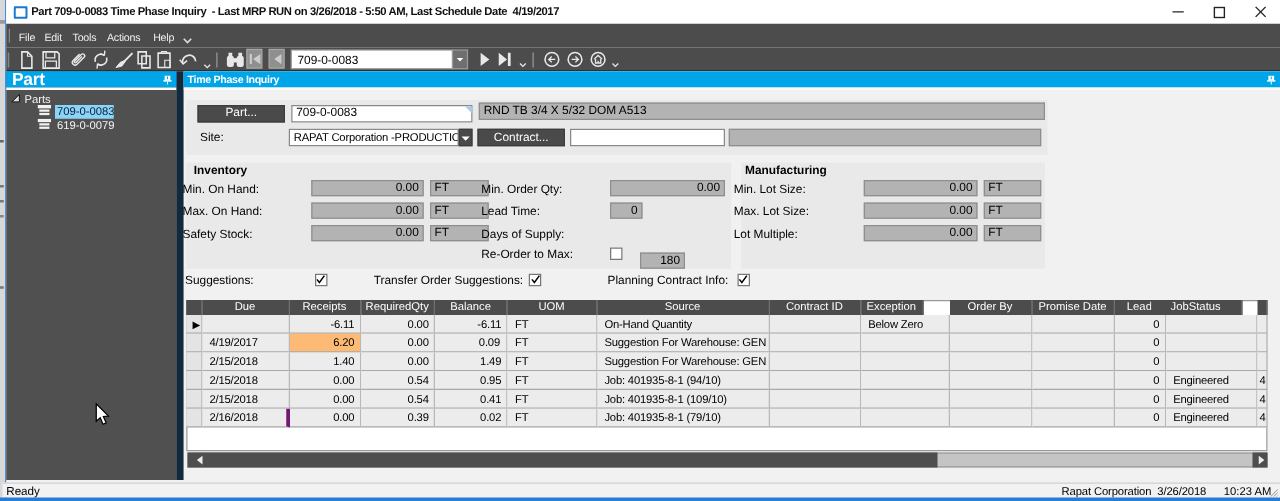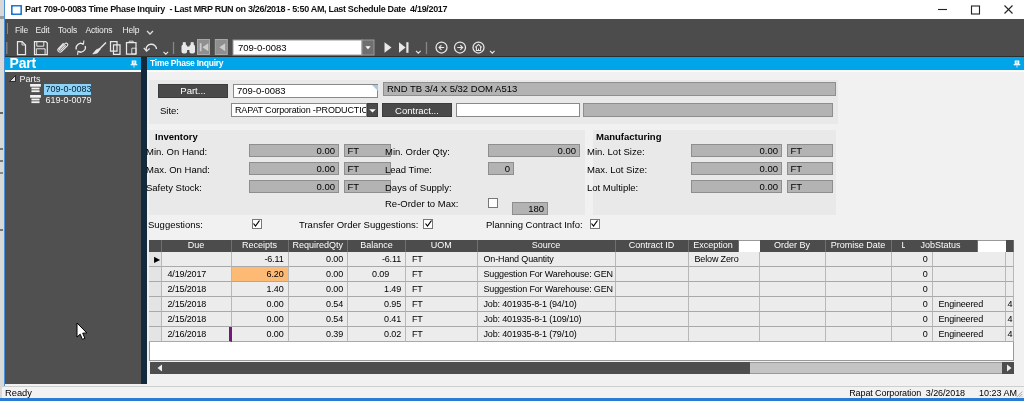--- a/index.html
+++ b/index.html
@@ -286,41 +286,41 @@
       <div class="abs gh" style="left:83px;top:0;width:57px;height:11.5px;border-right:1px solid #6f6f6f;">Receipts</div>
       <div class="abs gh" style="left:140px;top:0;width:59.5px;height:11.5px;border-right:1px solid #6f6f6f;">RequiredQty</div>
       <div class="abs gh" style="left:199.5px;top:0;width:58px;height:11.5px;border-right:1px solid #6f6f6f;">Balance</div>
       <div class="abs gh" style="left:257.5px;top:0;width:71.5px;height:11.5px;border-right:1px solid #6f6f6f;">UOM</div>
       <div class="abs gh" style="left:329px;top:0;width:138px;height:11.5px;border-right:1px solid #6f6f6f;">Source</div>
       <div class="abs gh" style="left:467px;top:0;width:73px;height:11.5px;border-right:1px solid #6f6f6f;">Contract ID</div>
       <div class="abs gh" style="left:540px;top:0;width:50px;height:11.5px;border-right:1px solid #6f6f6f;">Exception</div>
       <div class="abs gh" style="left:611px;top:0;width:66px;height:11.5px;border-right:1px solid #6f6f6f;">Order By</div>
       <div class="abs gh" style="left:677px;top:0;width:66px;height:11.5px;border-right:1px solid #6f6f6f;">Promise Date</div>
       <div class="abs gh" style="left:743px;top:0;width:41px;height:11.5px;border-right:1px solid #6f6f6f;">Lead</div>
-      <div class="abs gh" style="left:756px;top:0;width:73px;height:11.5px;border-right:1px solid #6f6f6f;">JobStatus</div>
+      <div class="abs gh" style="left:772px;top:0;width:73px;height:11.5px;border-right:1px solid #6f6f6f;">JobStatus</div>
       <div class="abs gh" style="left:857px;top:0;width:8px;height:11.5px;border-right:1px solid #6f6f6f;"></div>
       <div class="abs gc" style="left:0px;top:11.5px;width:13px;height:15.1px;background:#e4e4e4;border-right:1px solid #b8b8b8;border-bottom:1px solid #a9a9a9;text-align:center;padding-left:5px;font-size:8px;">▶</div>
       <div class="abs gc" style="left:13px;top:11.5px;width:70px;height:15.1px;background:#ececec;border-right:1px solid #b8b8b8;border-bottom:1px solid #a9a9a9;padding-left:6px;text-align:left;"></div>
       <div class="abs gc" style="left:83px;top:11.5px;width:57px;height:15.1px;background:#ececec;border-right:1px solid #b8b8b8;border-bottom:1px solid #a9a9a9;padding-right:4px;text-align:right;">-6.11</div>
       <div class="abs gc" style="left:140px;top:11.5px;width:59.5px;height:15.1px;background:#ececec;border-right:1px solid #b8b8b8;border-bottom:1px solid #a9a9a9;padding-right:4px;text-align:right;">0.00</div>
       <div class="abs gc" style="left:199.5px;top:11.5px;width:58px;height:15.1px;background:#ececec;border-right:1px solid #b8b8b8;border-bottom:1px solid #a9a9a9;padding-right:4px;text-align:right;">-6.11</div>
       <div class="abs gc" style="left:257.5px;top:11.5px;width:71.5px;height:15.1px;background:#ececec;border-right:1px solid #b8b8b8;border-bottom:1px solid #a9a9a9;padding-left:6px;text-align:left;">FT</div>
       <div class="abs gc" style="left:329px;top:11.5px;width:138px;height:15.1px;background:#ececec;border-right:1px solid #b8b8b8;border-bottom:1px solid #a9a9a9;padding-left:6px;text-align:left;">On-Hand Quantity</div>
       <div class="abs gc" style="left:467px;top:11.5px;width:73px;height:15.1px;background:#ececec;border-right:1px solid #b8b8b8;border-bottom:1px solid #a9a9a9;padding-left:6px;text-align:left;"></div>
       <div class="abs gc" style="left:540px;top:11.5px;width:71px;height:15.1px;background:#ececec;border-right:1px solid #b8b8b8;border-bottom:1px solid #a9a9a9;padding-left:6px;text-align:left;">Below Zero</div>
       <div class="abs gc" style="left:611px;top:11.5px;width:66px;height:15.1px;background:#ececec;border-right:1px solid #b8b8b8;border-bottom:1px solid #a9a9a9;padding-left:6px;text-align:left;"></div>
       <div class="abs gc" style="left:677px;top:11.5px;width:66px;height:15.1px;background:#ececec;border-right:1px solid #b8b8b8;border-bottom:1px solid #a9a9a9;padding-left:6px;text-align:left;"></div>
       <div class="abs gc" style="left:743px;top:11.5px;width:41px;height:15.1px;background:#ececec;border-right:1px solid #b8b8b8;border-bottom:1px solid #a9a9a9;padding-right:4px;text-align:right;">0</div>
       <div class="abs gc" style="left:784px;top:11.5px;width:73px;height:15.1px;background:#ececec;border-right:1px solid #b8b8b8;border-bottom:1px solid #a9a9a9;padding-left:6px;text-align:left;"></div>
       <div class="abs gc" style="left:857px;top:11.5px;width:8px;height:15.1px;background:#ececec;border-right:1px solid #b8b8b8;border-bottom:1px solid #a9a9a9;padding-left:2px;text-align:left;"></div>
       <div class="abs gc" style="left:0px;top:26.6px;width:13px;height:15.1px;background:#e4e4e4;border-right:1px solid #b8b8b8;border-bottom:1px solid #a9a9a9;text-align:center;padding-left:5px;font-size:8px;"></div>
       <div class="abs gc" style="left:13px;top:26.6px;width:70px;height:15.1px;background:#ececec;border-right:1px solid #b8b8b8;border-bottom:1px solid #a9a9a9;padding-left:6px;text-align:left;">4/19/2017</div>
       <div class="abs gc" style="left:83px;top:26.6px;width:57px;height:15.1px;background:#fdba74;border-right:1px solid #b8b8b8;border-bottom:1px solid #a9a9a9;padding-right:4px;text-align:right;">6.20</div>
       <div class="abs gc" style="left:140px;top:26.6px;width:59.5px;height:15.1px;background:#ececec;border-right:1px solid #b8b8b8;border-bottom:1px solid #a9a9a9;padding-right:4px;text-align:right;">0.00</div>
-      <div class="abs gc" style="left:199.5px;top:26.6px;width:58px;height:15.1px;background:#ececec;border-right:1px solid #b8b8b8;border-bottom:1px solid #a9a9a9;padding-right:16px;text-align:right;">0.09</div>
+      <div class="abs gc" style="left:199.5px;top:26.6px;width:58px;height:15.1px;background:#ececec;border-right:1px solid #b8b8b8;border-bottom:1px solid #a9a9a9;padding-right:5px;text-align:right;">0.09</div>
       <div class="abs gc" style="left:257.5px;top:26.6px;width:71.5px;height:15.1px;background:#ececec;border-right:1px solid #b8b8b8;border-bottom:1px solid #a9a9a9;padding-left:6px;text-align:left;">FT</div>
       <div class="abs gc" style="left:329px;top:26.6px;width:138px;height:15.1px;background:#ececec;border-right:1px solid #b8b8b8;border-bottom:1px solid #a9a9a9;padding-left:6px;text-align:left;">Suggestion For Warehouse: GEN</div>
       <div class="abs gc" style="left:467px;top:26.6px;width:73px;height:15.1px;background:#ececec;border-right:1px solid #b8b8b8;border-bottom:1px solid #a9a9a9;padding-left:6px;text-align:left;"></div>
       <div class="abs gc" style="left:540px;top:26.6px;width:71px;height:15.1px;background:#ececec;border-right:1px solid #b8b8b8;border-bottom:1px solid #a9a9a9;padding-left:6px;text-align:left;"></div>
       <div class="abs gc" style="left:611px;top:26.6px;width:66px;height:15.1px;background:#ececec;border-right:1px solid #b8b8b8;border-bottom:1px solid #a9a9a9;padding-left:6px;text-align:left;"></div>
       <div class="abs gc" style="left:677px;top:26.6px;width:66px;height:15.1px;background:#ececec;border-right:1px solid #b8b8b8;border-bottom:1px solid #a9a9a9;padding-left:6px;text-align:left;"></div>
       <div class="abs gc" style="left:743px;top:26.6px;width:41px;height:15.1px;background:#ececec;border-right:1px solid #b8b8b8;border-bottom:1px solid #a9a9a9;padding-right:4px;text-align:right;">0</div>
       <div class="abs gc" style="left:784px;top:26.6px;width:73px;height:15.1px;background:#ececec;border-right:1px solid #b8b8b8;border-bottom:1px solid #a9a9a9;padding-left:6px;text-align:left;"></div>
       <div class="abs gc" style="left:857px;top:26.6px;width:8px;height:15.1px;background:#ececec;border-right:1px solid #b8b8b8;border-bottom:1px solid #a9a9a9;padding-left:2px;text-align:left;"></div>
       <div class="abs gc" style="left:0px;top:41.7px;width:13px;height:15.1px;background:#e4e4e4;border-right:1px solid #b8b8b8;border-bottom:1px solid #a9a9a9;text-align:center;padding-left:5px;font-size:8px;"></div>

